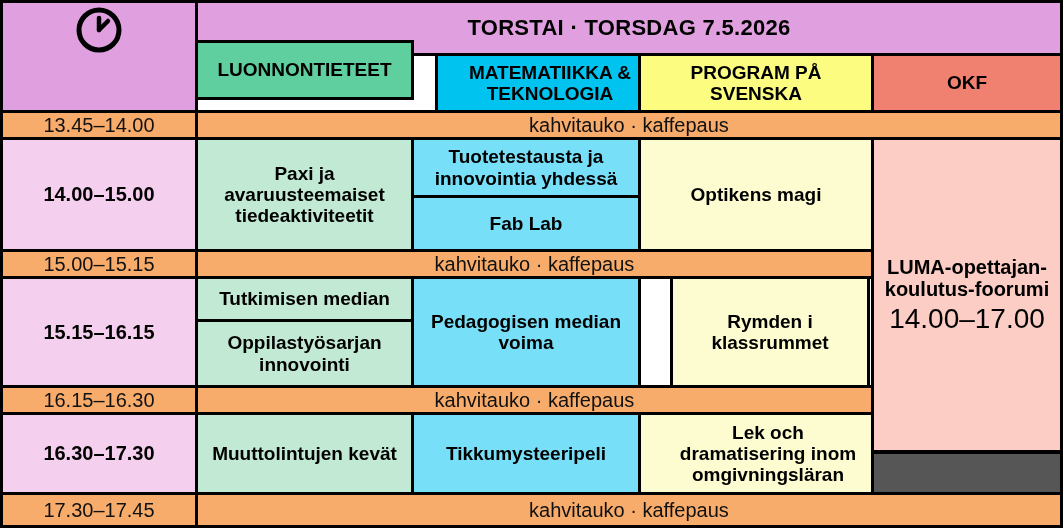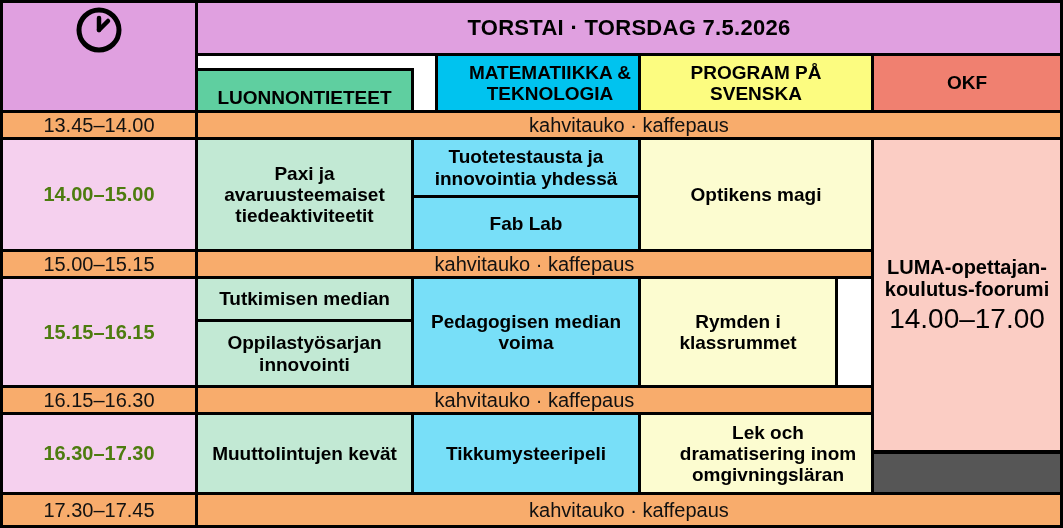--- a/index.html
+++ b/index.html
@@ -67,21 +67,21 @@
     color: #000;
   }
   .break-label {
     font-size: 20px;
     font-weight: normal;
     color: #111;
   }
   .time-label {
     font-size: 20px;
     font-weight: bold;
-    color: #4d7c0f;
+    color: #000000;
   }
   .break-time {
     font-size: 20px;
     font-weight: normal;
     color: #111;
   }
   .session {
     font-size: 19px;
     font-weight: bold;
     color: #000;
@@ -118,21 +118,21 @@
         <line x1="26" y1="26" x2="26" y2="14" stroke="#000" stroke-width="4.5" stroke-linecap="round"></line>
         <line x1="26" y1="26" x2="35" y2="17" stroke="#000" stroke-width="4.5" stroke-linecap="round"></line>
       </svg>
     </span>
   </div>
 
   <div class="cell c-day-head" style="left:195px; top:0px; width:868px; height:56px;">
     <span class="head-day">TORSTAI · TORSDAG 7.5.2026</span>
   </div>
 
-  <div class="cell c-sci-head" style="left:195px; top:68px; width:219px; height:60px;">
+  <div class="cell c-sci-head" style="left:195px; top:40px; width:219px; height:60px;">
     <span class="head-sub">LUONNONTIETEET</span>
   </div>
 
   <div class="cell c-math-head" style="left:411px; top:53px; width:230px; height:60px;">
     <span class="head-sub">MATEMATIIKKA &amp; TEKNOLOGIA</span>
   </div>
 
   <div class="cell c-swe-head" style="left:638px; top:53px; width:236px; height:60px;">
     <span class="head-sub">PROGRAM PÅ SVENSKA</span>
   </div>
@@ -191,21 +191,21 @@
     <span class="session">Tutkimisen median</span>
   </div>
   <div class="cell c-sci" style="left:195px; top:319px; width:219px; height:69px;">
     <span class="session">Oppilastyösarjan innovointi</span>
   </div>
 
   <div class="cell c-math" style="left:411px; top:276px; width:230px; height:112px;">
     <span class="session">Pedagogisen median voima</span>
   </div>
 
-  <div class="cell c-swe" style="left:638px; top:276px; width:200px; height:112px;">
+  <div class="cell c-swe" style="left:670px; top:276px; width:200px; height:112px;">
     <span class="session">Rymden i klassrummet</span>
   </div>
 
   <div class="cell c-break" style="left:0px; top:385px; width:198px; height:30px;">
     <span class="break-time">16.15–16.30</span>
   </div>
   <div class="cell c-break" style="left:195px; top:385px; width:679px; height:30px;">
     <span class="break-label">kahvitauko · kaffepaus</span>
   </div>
 

